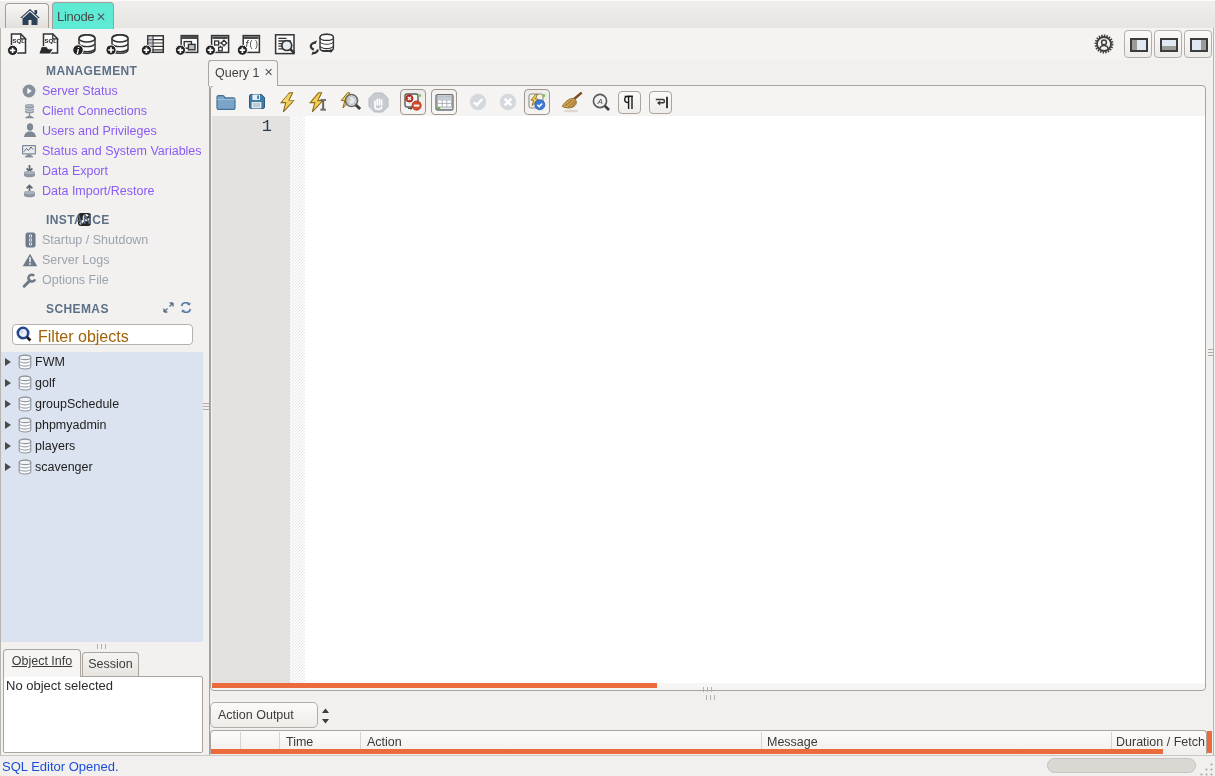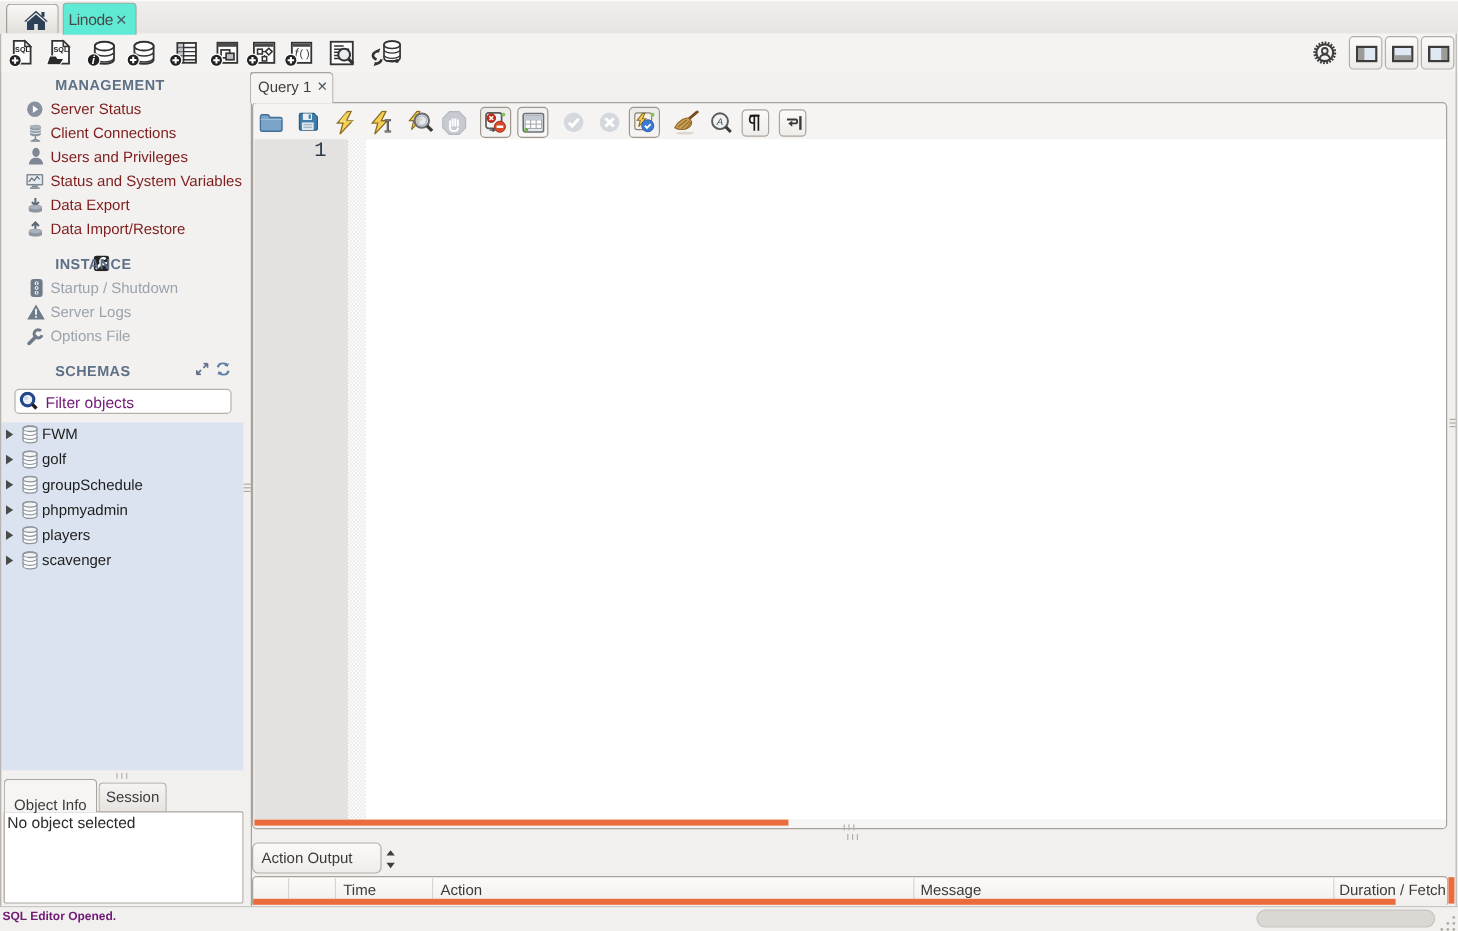--- a/index.html
+++ b/index.html
@@ -16,37 +16,37 @@
 
 
 #maintb { left:0; top:28px; width:1215px; height:32px; background:#f4f3f1; }
 .mticon { position:absolute; top:5px; }
 .panelbtn { position:absolute; top:2px; width:28px; height:28px; border:1px solid #b3aea7; border-radius:4px; background:linear-gradient(#fbfaf9,#eeecE9); }
 .panelbtn svg { position:absolute; left:5px; top:7px; }
 
 
 #sidebar { left:0; top:60px; width:203px; height:695px; background:#f2f1ef; border-left:1px solid #c9c5c0; }
 .sechdr { position:absolute; left:8px; font-size:12px; font-weight:bold; color:#5d7087; letter-spacing:.4px;margin-left:37px; }
-.sbitem { position:absolute; left:41px; font-size:12.5px; color:#7f1d1d; white-space:nowrap; }
+.sbitem { position:absolute; left:41px; font-size:12.5px; color:#8b5cf6; white-space:nowrap; }
 .sbitem.dis { color:#9ba3ad; }
 .sbicon { position:absolute; left:21px; }
 #divider { left:203px; top:60px; width:7px; height:695px; background:#f1f0ee; border-right:1px solid #a6a19a; }
 
 
 #filterbox { left:11px; top:264px; width:181px; height:21px; background:#fff; border:1px solid #b6b1ab; border-radius:4px; }
-#filterbox .ph { position:absolute; left:25px; top:3px; font-size:13px; color:#701a75; }
+#filterbox .ph { position:absolute; left:25px; top:3px; font-size:16px; color:#a16207; }
 
 
 #tree { left:0px; top:292px; width:202px; height:290px; background:#dce3f0; }
 .trow { position:absolute; left:0; width:202px; height:21px; }
 .trow .txt { position:absolute; left:34px; top:3px; font-size:12.5px; color:#1d1d1d; }
 .trow .tri { position:absolute; left:4px; top:6px; width:0; height:0; border-left:6px solid #4a4a4a; border-top:4.5px solid transparent; border-bottom:4.5px solid transparent; }
 
 
-#oitab { left:2px; top:589px; width:78px; height:28px; background:#f6f5f3; border:1px solid #aaa49d; border-bottom:none; border-radius:4px 4px 0 0; z-index:2; font-size:12.5px; color:#3c3c3c; text-align:center; padding-top:14px; }
+#oitab { left:2px; top:589px; width:78px; height:28px; background:#f6f5f3; border:1px solid #aaa49d; border-bottom:none; border-radius:4px 4px 0 0; z-index:2; font-size:12.5px; color:#3c3c3c; text-align:center; padding-top:4px;text-decoration:underline; }
 #sestab { left:81px; top:592px; width:57px; height:25px; background:linear-gradient(#f5f4f2,#e6e3df); border:1px solid #aaa49d; border-bottom:none; border-radius:4px 4px 0 0; font-size:12.5px; color:#3c3c3c; text-align:center; padding-top:4px; }
 #oibox { left:2px; top:616px; width:200px; height:77px; background:#fff; border:1px solid #aaa49d; border-radius:2px; font-size:13px; color:#2b2b2b; padding:1px 0 0 2px; }
 
 
 #querytab { left:208px; top:60px; width:70px; height:26px; background:#f5f4f2; border:1px solid #a9a49d; border-bottom:none; border-radius:4px 4px 0 0; z-index:2; }
 #querytab .lbl { position:absolute; left:6px; top:5px; font-size:12.5px; color:#3f3f3f; }
 #querytab .x { position:absolute; left:55px; top:5px; font-size:11px; color:#4a5560; }
 #edpanel { left:210px; top:85px; width:996px; height:606px; background:#f5f4f2; border:1px solid #a7a29b; border-radius:4px; }
 #edtoolbar { position:absolute; left:1px; top:1px; width:993px; height:31px; }
 .etbtn { position:absolute; top:-5px; width:26px; height:26px; border:1px solid #9d978f; border-radius:4px; background:linear-gradient(#ecebe8,#f7f5f3); }
@@ -66,21 +66,21 @@
 #aocombo { left:210px; top:702px; width:108px; height:26px; border:1px solid #b2ada6; border-radius:5px; background:linear-gradient(#fbfaf9,#efedea); }
 #aocombo .lbl { position:absolute; left:7px; top:5px; font-size:12.5px; color:#3b3b3b; }
 #aohdr { left:210px; top:730px; width:997px; height:24px; border:1px solid #aaa49d; border-bottom:none; border-radius:4px 4px 0 0; background:linear-gradient(#fcfbfa,#f1efec); }
 .col { position:absolute; top:4px; font-size:12.5px; color:#3b3b3b; white-space:nowrap; }
 .colsep { position:absolute; top:1px; width:1px; height:18px; background:#d8d4cf; }
 #aohbar { left:211px; top:749px; width:952px; height:4.5px; background:#ec6b3d; z-index:2; }
 #aovbar { left:1207px; top:731px; width:5px; height:22px; background:#ec6b3d; z-index:2; }
 
 
 #statusbar { left:0; top:755px; width:1215px; height:21px; background:#f1f0ee; border-top:1px solid #cac6c1; }
-#statusbar .lbl { position:absolute; left:2px; top:3px; font-size:10px; color:#701a75;font-weight:bold; }
+#statusbar .lbl { position:absolute; left:2px; top:3px; font-size:13px; color:#1d4ed8; }
 #sbpill { position:absolute; left:1047px; top:2px; width:149px; height:15px; border-radius:8px; background:#dbd8d4; border:1px solid #c7c3be; }
 </style>
 </head>
 <body>
 <div class="abs" id="tabbar"></div>
 <div class="abs" id="hometab">
 <svg width="22" height="18" viewBox="0 0 22 18" style="position:absolute;left:13px;top:4px;">
 <path d="M11,1 L1,10 h2.5 v7 h6 v-5 h3 v5 h6 v-7 H21 Z" fill="#2c4058"></path>
 <rect x="15.5" y="2" width="2.6" height="4" fill="#2c4058"></rect>
 <path d="M11,3.2 L3.6,9.8 M11,3.2 L18.4,9.8" stroke="#f1f0ee" stroke-width="1.1" fill="none"></path>

